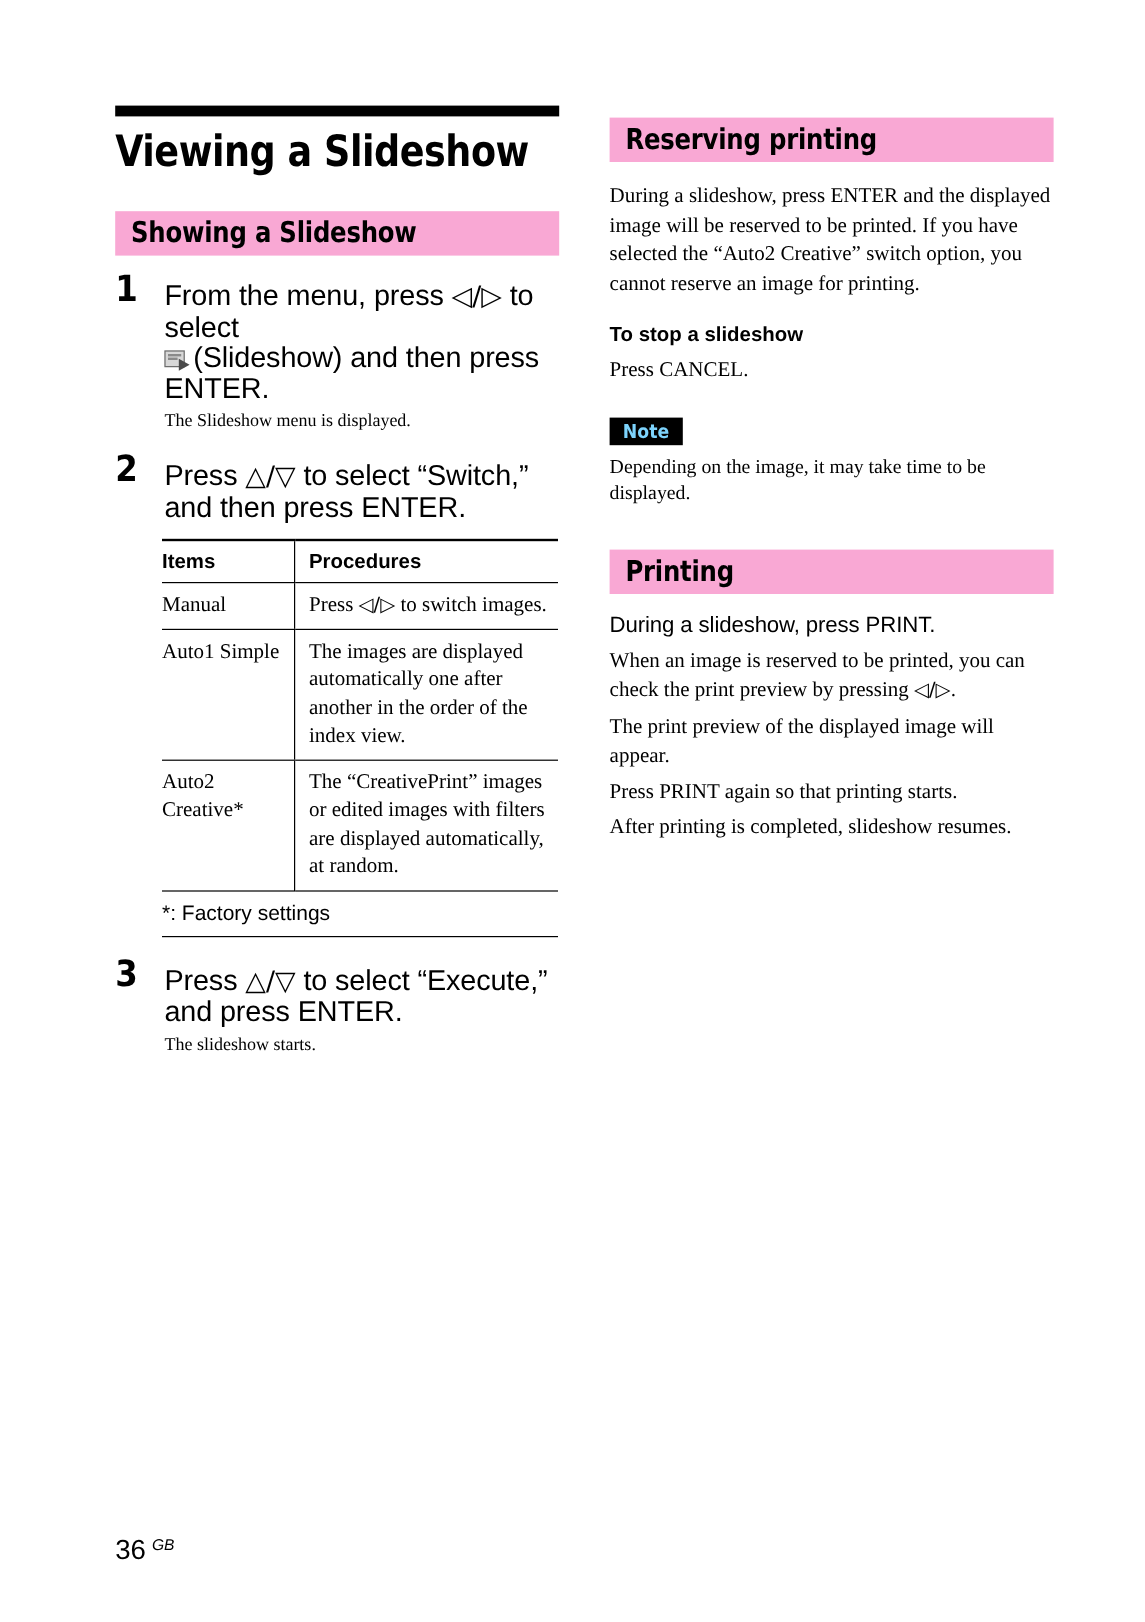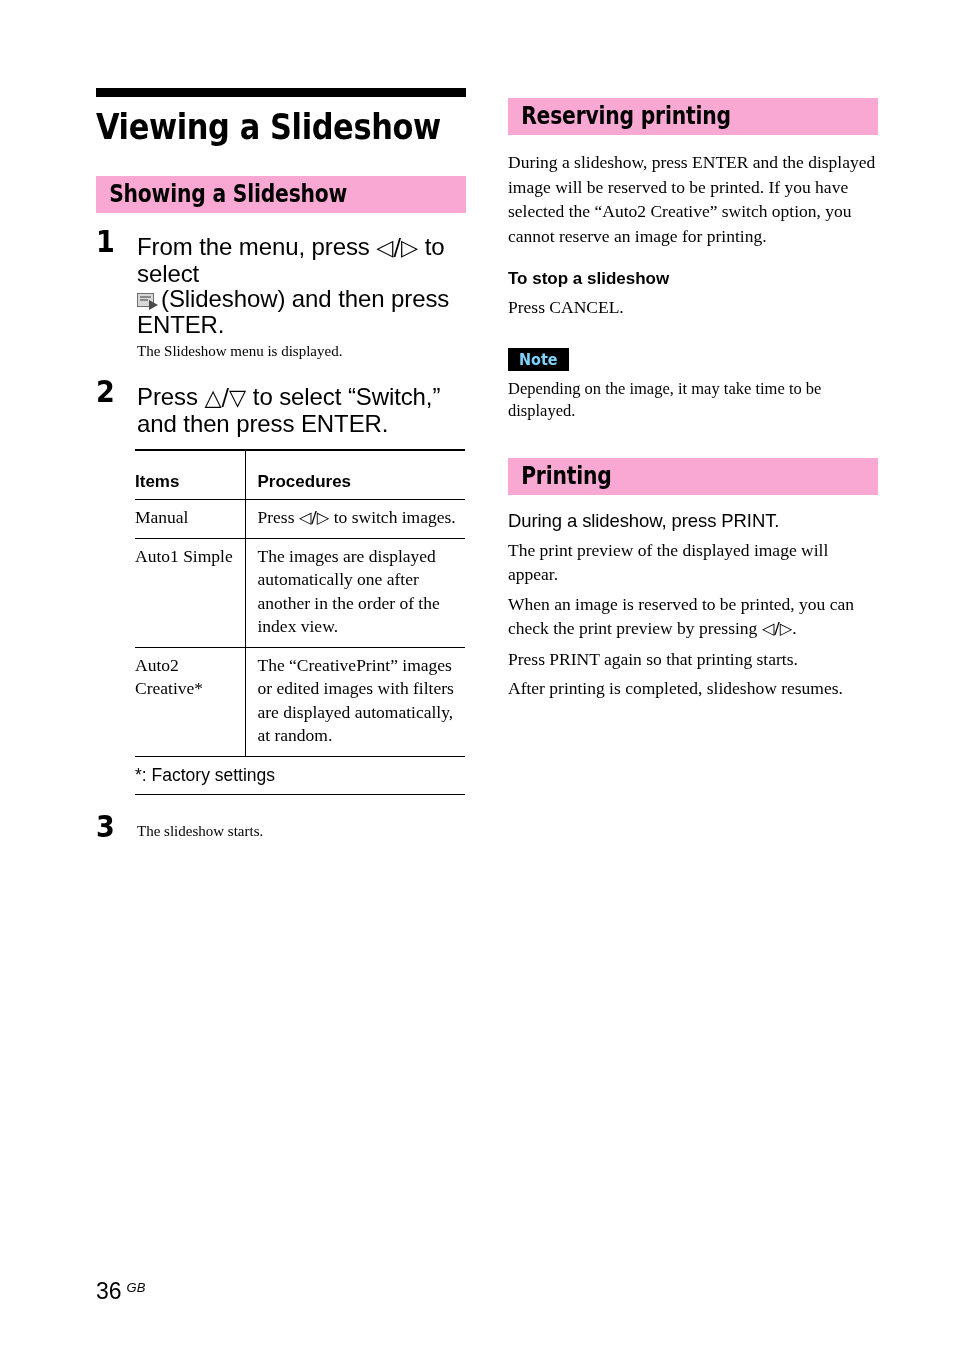--- a/index.html
+++ b/index.html
@@ -169,21 +169,21 @@
   }
   .proc-table col.c1 { width: 110px; }
   .proc-table col.c2 { width: 220px; }
   .proc-table thead th {
     font-family: "Liberation Sans", sans-serif;
     font-weight: bold;
     font-size: 17px;
     line-height: 22px;
     border-top: 2.5px solid #000;
     border-bottom: 1.2px solid #000;
-    padding-top: 20px;
+    padding-top: 6px;
     padding-bottom: 6px;
   }
   .proc-table tbody td {
     font-family: "Liberation Serif", serif;
     font-size: 17.5px;
     line-height: 23.5px;
     border-bottom: 1.2px solid #000;
   }
   .proc-table .cell-item { padding-right: 8px; }
   .proc-table .cell-proc { padding-left: 12px; border-left: 1.2px solid #000; }
@@ -319,20 +319,23 @@
       </tbody>
       <tfoot>
         <tr>
           <td colspan="2">*: Factory settings</td>
         </tr>
       </tfoot>
     </table>
 
     <div class="step" style="margin-top:24px;">
       <div class="step-num">3</div>
+      <div class="step-head">
+        <span>Press </span><span class="arrows">△/▽</span><span> to select “Execute,” and press ENTER.</span>
+      </div>
       <div class="step-body">The slideshow starts.</div>
     </div>
 
   </div>
 
   <div class="col-right">
 
     <div class="section-bar">
       <span class="section-title">Reserving printing</span>
     </div>
@@ -343,22 +346,22 @@
     <div class="body-para tight">Press CANCEL.</div>
 
     <div class="note-badge">Note</div>
     <div class="note-body">Depending on the image, it may take time to be displayed.</div>
 
     <div class="section-bar second">
       <span class="section-title">Printing</span>
     </div>
 
     <div class="lead-sans">During a slideshow, press PRINT.</div>
+    <div class="body-para tight"><span>When an image is reserved to be printed, you can check the print preview by pressing </span><span class="arrows">◁/▷</span><span>.</span></div>
     <div class="body-para tight">The print preview of the displayed image will appear.</div>
-    <div class="body-para tight"><span>When an image is reserved to be printed, you can check the print preview by pressing </span><span class="arrows">◁/▷</span><span>.</span></div>
     <div class="body-para tight">Press PRINT again so that printing starts.</div>
     <div class="body-para tight">After printing is completed, slideshow resumes.</div>
 
   </div>
 
   <div class="footer">
     <span class="pagenum">36</span><span class="region">GB</span>
   </div>
 
 </div>

